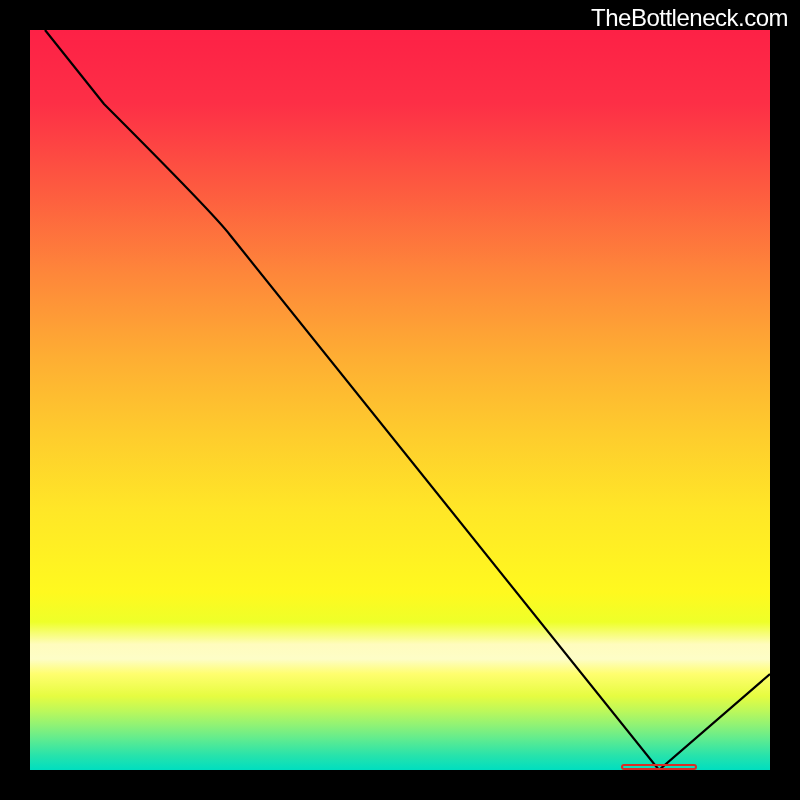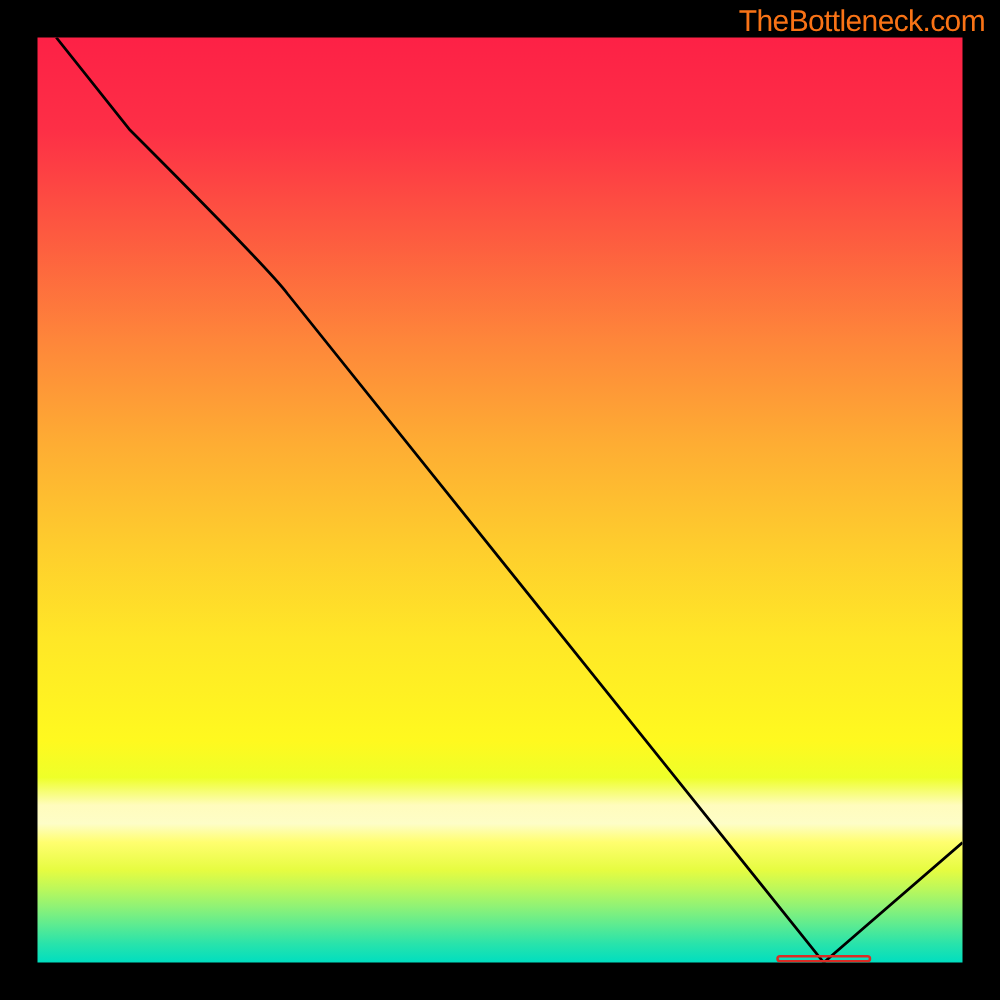--- a/index.html
+++ b/index.html
@@ -9,21 +9,21 @@
     width: 800px;
     height: 800px;
     position: relative;
     font-family: Arial, Helvetica, sans-serif;
   }
   .attribution {
     position: absolute;
     top: 4px;
     right: 12px;
     font-size: 24px;
-    color: #f97316;
+    color: #ffffff;
     font-weight: 500;
     letter-spacing: -0.5px;
   }
   .plot-area {
     position: absolute;
     left: 30px;
     top: 30px;
     width: 740px;
     height: 740px;
   }

